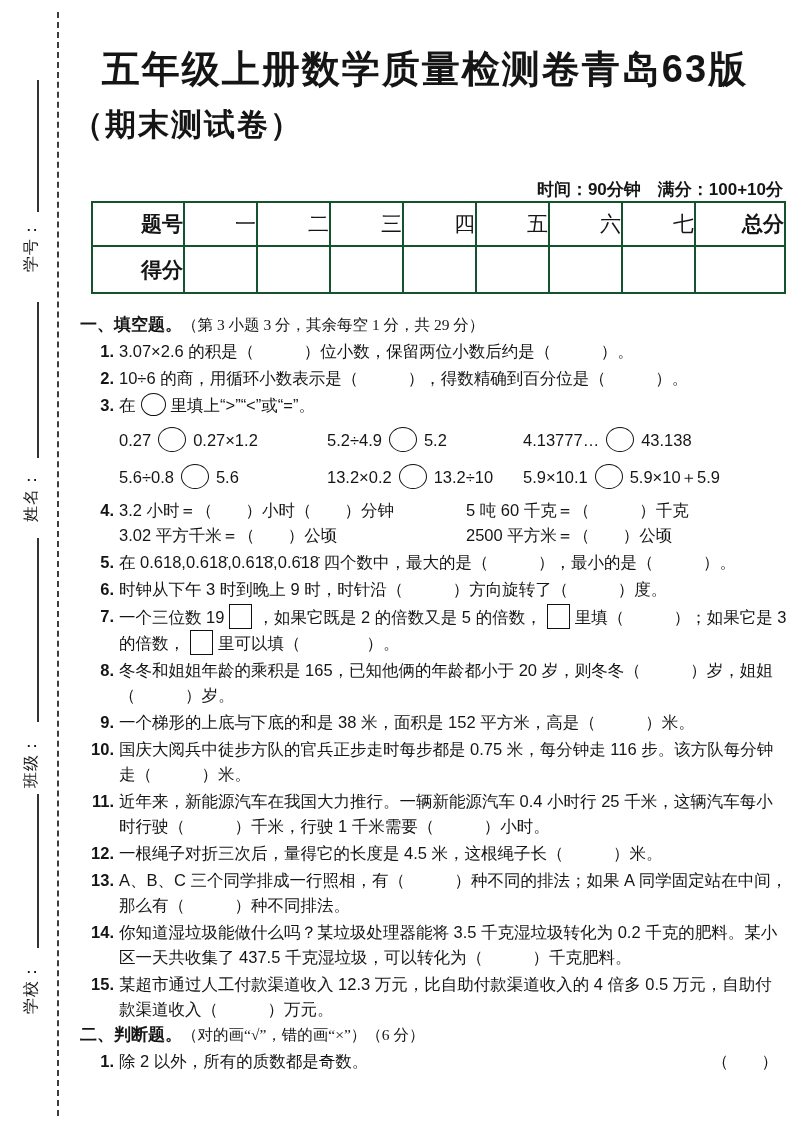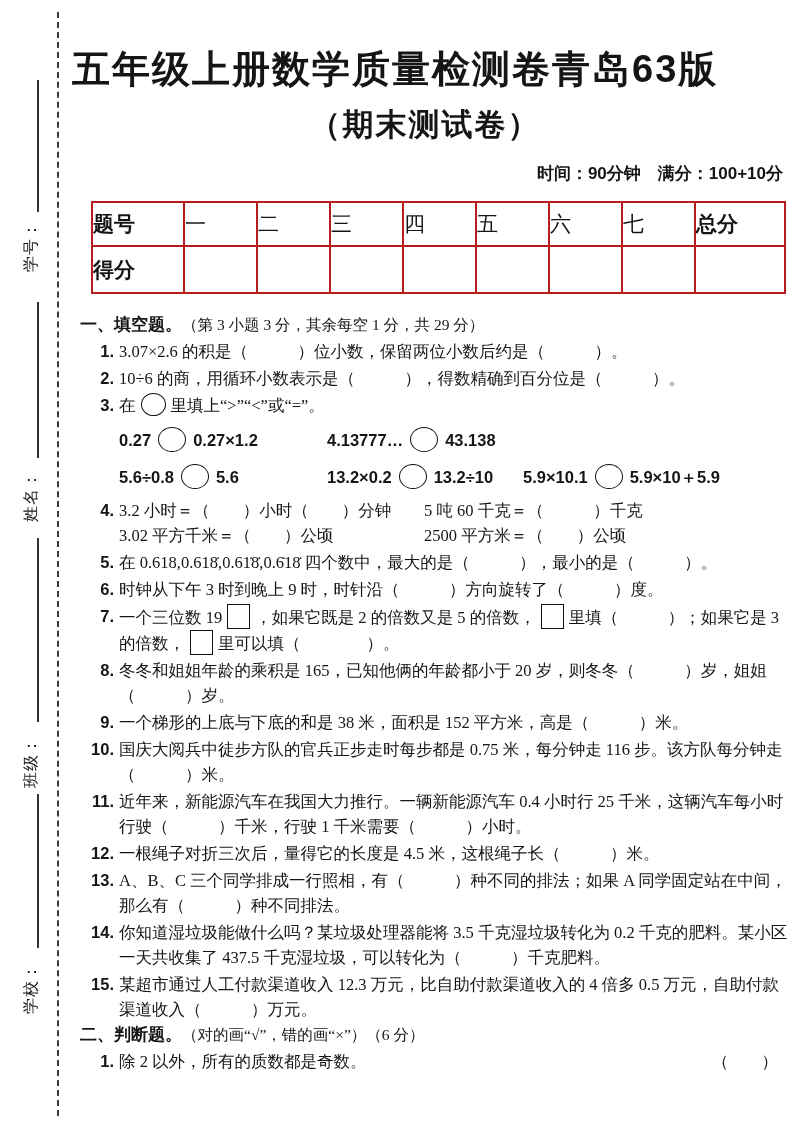--- a/index.html
+++ b/index.html
@@ -14,46 +14,46 @@
   .m-line { position:absolute; left:37px; width:0; border-left:2px solid #333; }
   #ml1 { top:80px;  height:132px; }
   #ml2 { top:302px; height:156px; }
   #ml3 { top:538px; height:184px; }
   #ml4 { top:794px; height:154px; }
   .m-label { position:absolute; left:21px; font-size:16px; letter-spacing:1px;
     white-space:nowrap; transform:rotate(-90deg); transform-origin:0 0; }
   #mt1 { top:272px; } #mt2 { top:522px; } #mt3 { top:788px; } #mt4 { top:1014px; }
 
   
-  .page-title { position:absolute; top:44px; left:72px; width:706px; text-align:left;
+  .page-title { position:absolute; top:44px; left:72px; width:706px; text-align:center;
     font-size:38px; font-weight:900; letter-spacing:2px; }
-  .page-subtitle { position:absolute; top:104px; left:72px; width:706px; text-align:center;
+  .page-subtitle { position:absolute; top:104px; left:72px; width:706px; 
     font-size:31px; font-weight:900; letter-spacing:2px; }
-  .exam-meta { position:absolute; top:162px; right:10px; font-size:17px; font-weight:700; }
+  .exam-meta { position:absolute; top:178px; right:10px; font-size:17px; font-weight:700; }
 
   
   .score-table { position:absolute; top:201px; left:91px; border-collapse:collapse;
     table-layout:fixed; }
-  .score-table td { border:2px solid #b91c1c; text-align:left; font-size:21px;
+  .score-table td { border:2px solid #14532d; text-align:right; font-size:21px;
     padding:0; height:42px; }
   .score-table tr:nth-child(2) td { height:45px; }
   .score-table .label { font-weight:600; }
 
   
   .content { position:absolute; left:80px; top:300px; width:708px;
     font-size:16.5px; line-height:25px; }
   .sec-head { margin-top:12px; }
   .sec-title { font-weight:700; font-size:17px; }
   .sec-note { font-family:"Liberation Serif", serif; font-size:15.5px; }
   .q { display:flex; align-items:flex-start; margin-top:2px; }
   .qnum { flex:0 0 34px; text-align:right; padding-right:5px; font-weight:700; }
-  .qtext { flex:1;font-family:Liberation Serif, serif; }
-  .cols { display:flex; }
+  .qtext { flex:1; }
+  .cols { display:flex;gap:42px; }
   .colL { flex:0 0 305px; }
-  .cmp-row { display:flex; padding-left:39px; margin:7px 0 6px 0; line-height:30px;font-weight:bold; }
+  .cmp-row { display:flex; padding-left:39px; margin:7px 0 6px 0; line-height:30px; }
   .cmp-row .cmp-item:nth-child(1) { width:208px; }
   .cmp-row .cmp-item:nth-child(2) { width:196px; }
   .circle { display:inline-block; width:26px; height:23px; border:1.6px solid #111;
     border-radius:50%; vertical-align:-6px; margin:0 7px; }
   .circle.sm { width:23px; height:21px; margin:0 5px; vertical-align:-5px; }
   .sq { display:inline-block; width:21px; height:23px; border:1.6px solid #111;
     vertical-align:-6px; margin:0 5px; }
   .judge-row { display:flex; }
   .jtext { flex:1; }
   .jblank { padding-right:10px; white-space:nowrap; }
@@ -135,20 +135,21 @@
       <span class="qtext">10÷6 的商，用循环小数表示是（　　　），得数精确到百分位是（　　　）。</span>
     </div>
 
     <div class="q">
       <span class="qnum">3.</span>
       <span class="qtext"><span>在</span><span class="circle sm"></span><span>里填上“&gt;”“&lt;”或“=”。</span></span>
     </div>
 
     <div class="cmp-row">
       <span class="cmp-item"><span>0.27</span><span class="circle"></span><span>0.27×1.2</span></span>
+      <span class="cmp-item"><span>5.2÷4.9</span><span class="circle"></span><span>5.2</span></span>
       <span class="cmp-item"><span>4.13777…</span><span class="circle"></span><span>43.138</span></span>
     </div>
     <div class="cmp-row">
       <span class="cmp-item"><span>5.6÷0.8</span><span class="circle"></span><span>5.6</span></span>
       <span class="cmp-item"><span>13.2×0.2</span><span class="circle"></span><span>13.2÷10</span></span>
       <span class="cmp-item"><span>5.9×10.1</span><span class="circle"></span><span>5.9×10＋5.9</span></span>
     </div>
 
     <div class="q">
       <span class="qnum">4.</span>

